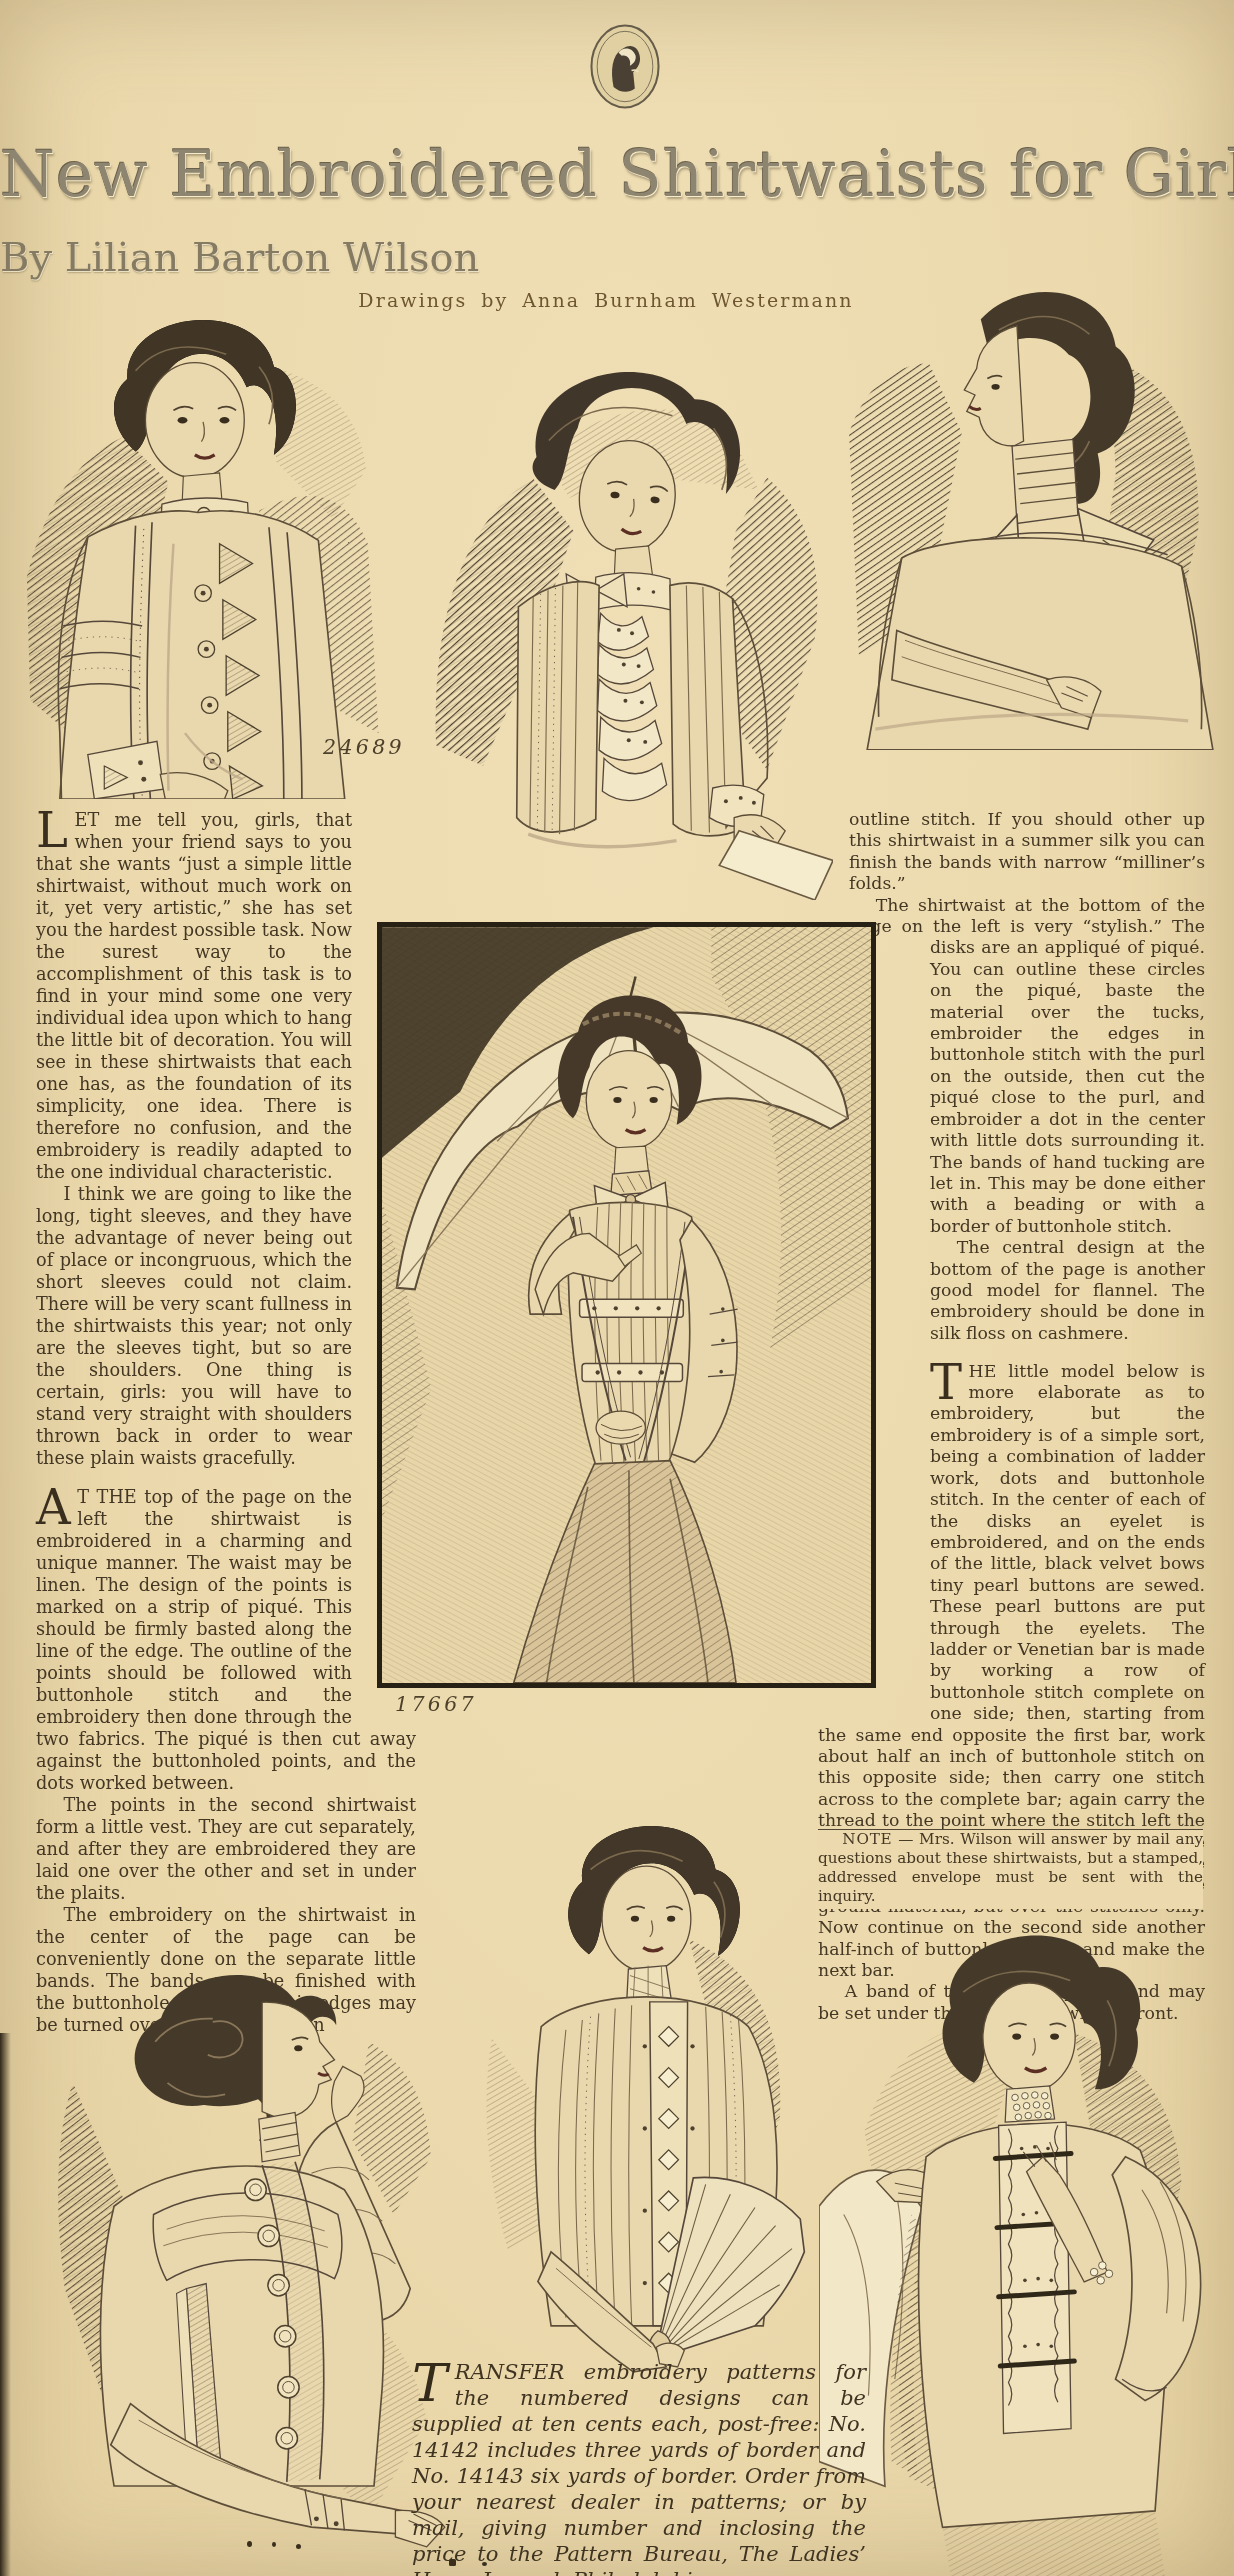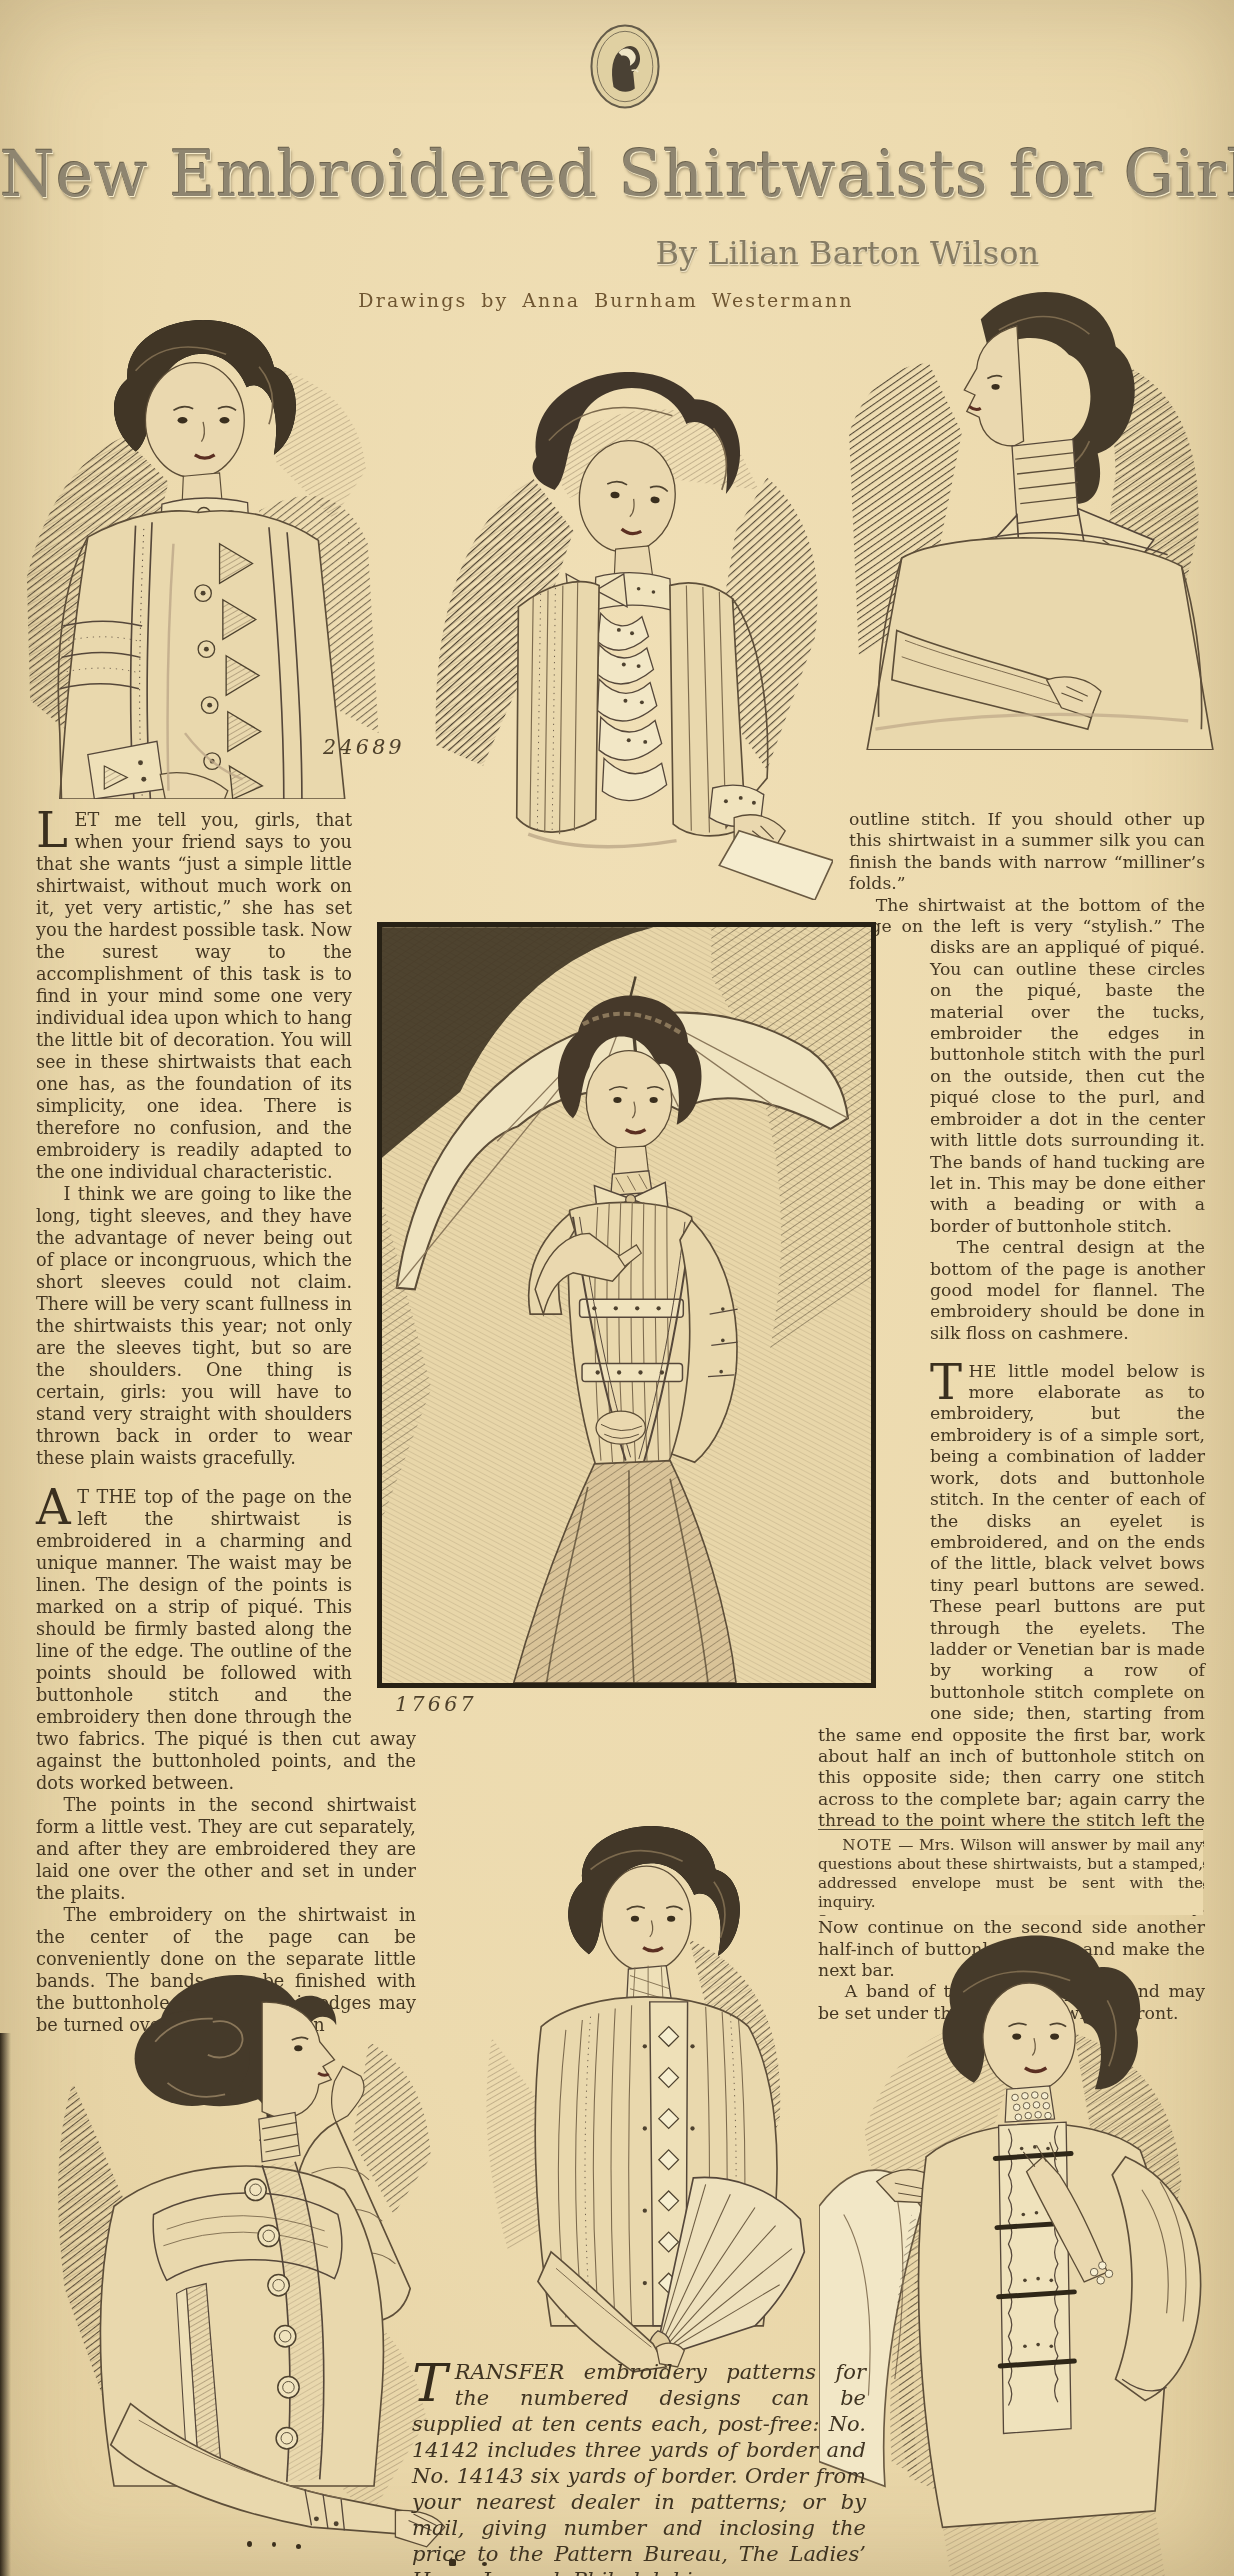--- a/index.html
+++ b/index.html
@@ -15,22 +15,22 @@
   .abs { position:absolute; }
   
   #logo { left:589px; top:23px; width:72px; height:87px; }
   #title {
     left:0; top:138px; width:1235px; text-align:center;
     font-size:63px; letter-spacing:0.8px; white-space:nowrap;
     color:#8e8570;
     text-shadow: 0.8px 0.8px 0 #f7ecca, -0.8px -0.8px 0 #6a614d, 1.6px 2.5px 2.5px rgba(90,78,52,.45);
   }
   #byline {
-    left:0; top:234px; width:1039px; text-align:right;
-    font-size:32px; color:#857b63;
+    left:0; top:234px; width:1039px; text-align:left;
+    font-size:40px; color:#857b63;
     text-shadow: 0.8px 0.8px 0 rgba(250,240,214,.75), 0.8px 1.6px 1.6px rgba(90,78,52,.35);
   }
   #credit {
     left:0; top:289px; width:1212px; text-align:center;
     font-size:19px; color:#6f5632; letter-spacing:2.1px; word-spacing:5.8px;
   }
   
   .fig svg { width:100%; height:100%; display:block; }
   .caption { font-style:italic; font-size:20.6px; letter-spacing:3.3px; color:#4e412b; }
   
@@ -50,21 +50,21 @@
   
   #frame {
     left:377px; top:922px; width:489px; height:756px;
     border:5.8px solid #27211500; border:5.8px solid #272115;
     background:#e8d6a9; overflow:hidden;
   }
   
   #note {
     left:818px; top:1829px; width:385px; min-height:79px;
     background:#ecdaae;
-    border-top:1.6px solid #4f4734; padding-top:6px;
+    border-top:1.6px solid #4f4734; padding-top:0;
     font-size:15.2px; line-height:19px; text-align:justify;
   }
   #note .bodytext { }
   #note .lbl { letter-spacing:0.8px; }
   #note p { margin:0; text-indent:1.6em; }
   
   #transfer {
     left:412px; top:2359px; width:454px;
     font-style:italic; font-size:21px; line-height:26px;
     color:#3f3422; text-align:justify;

